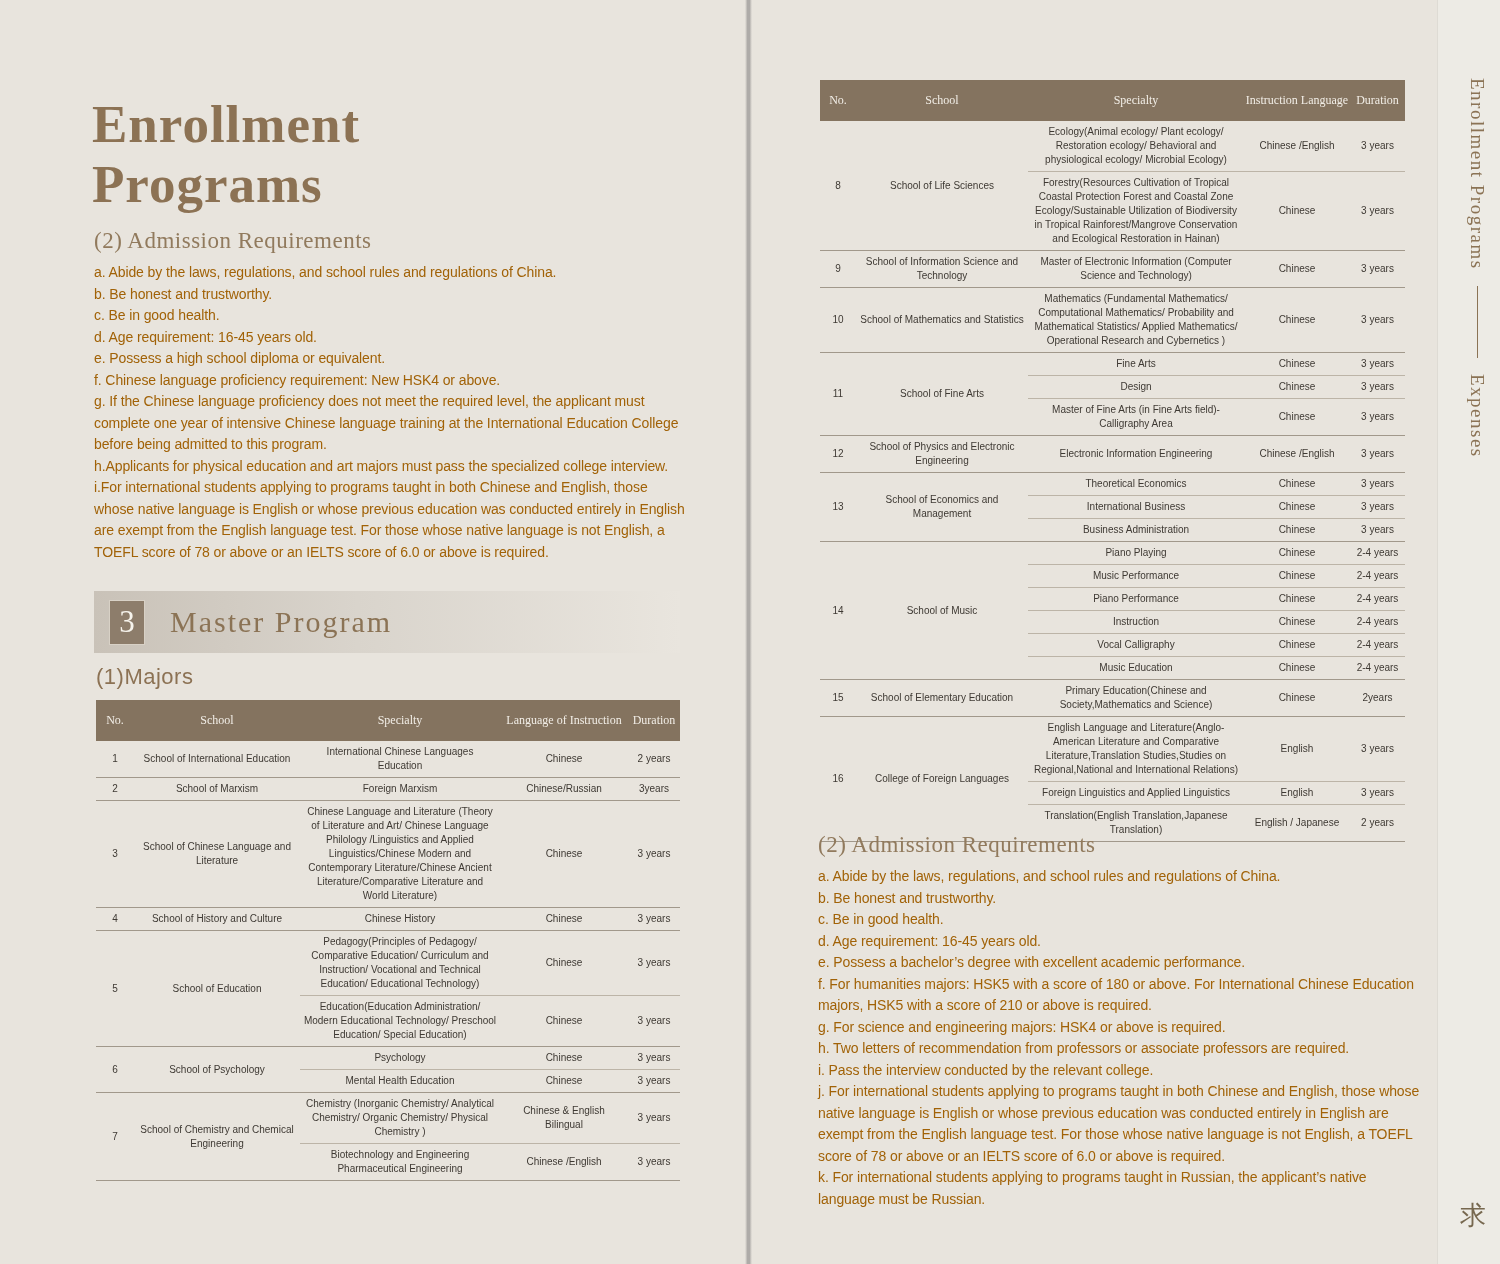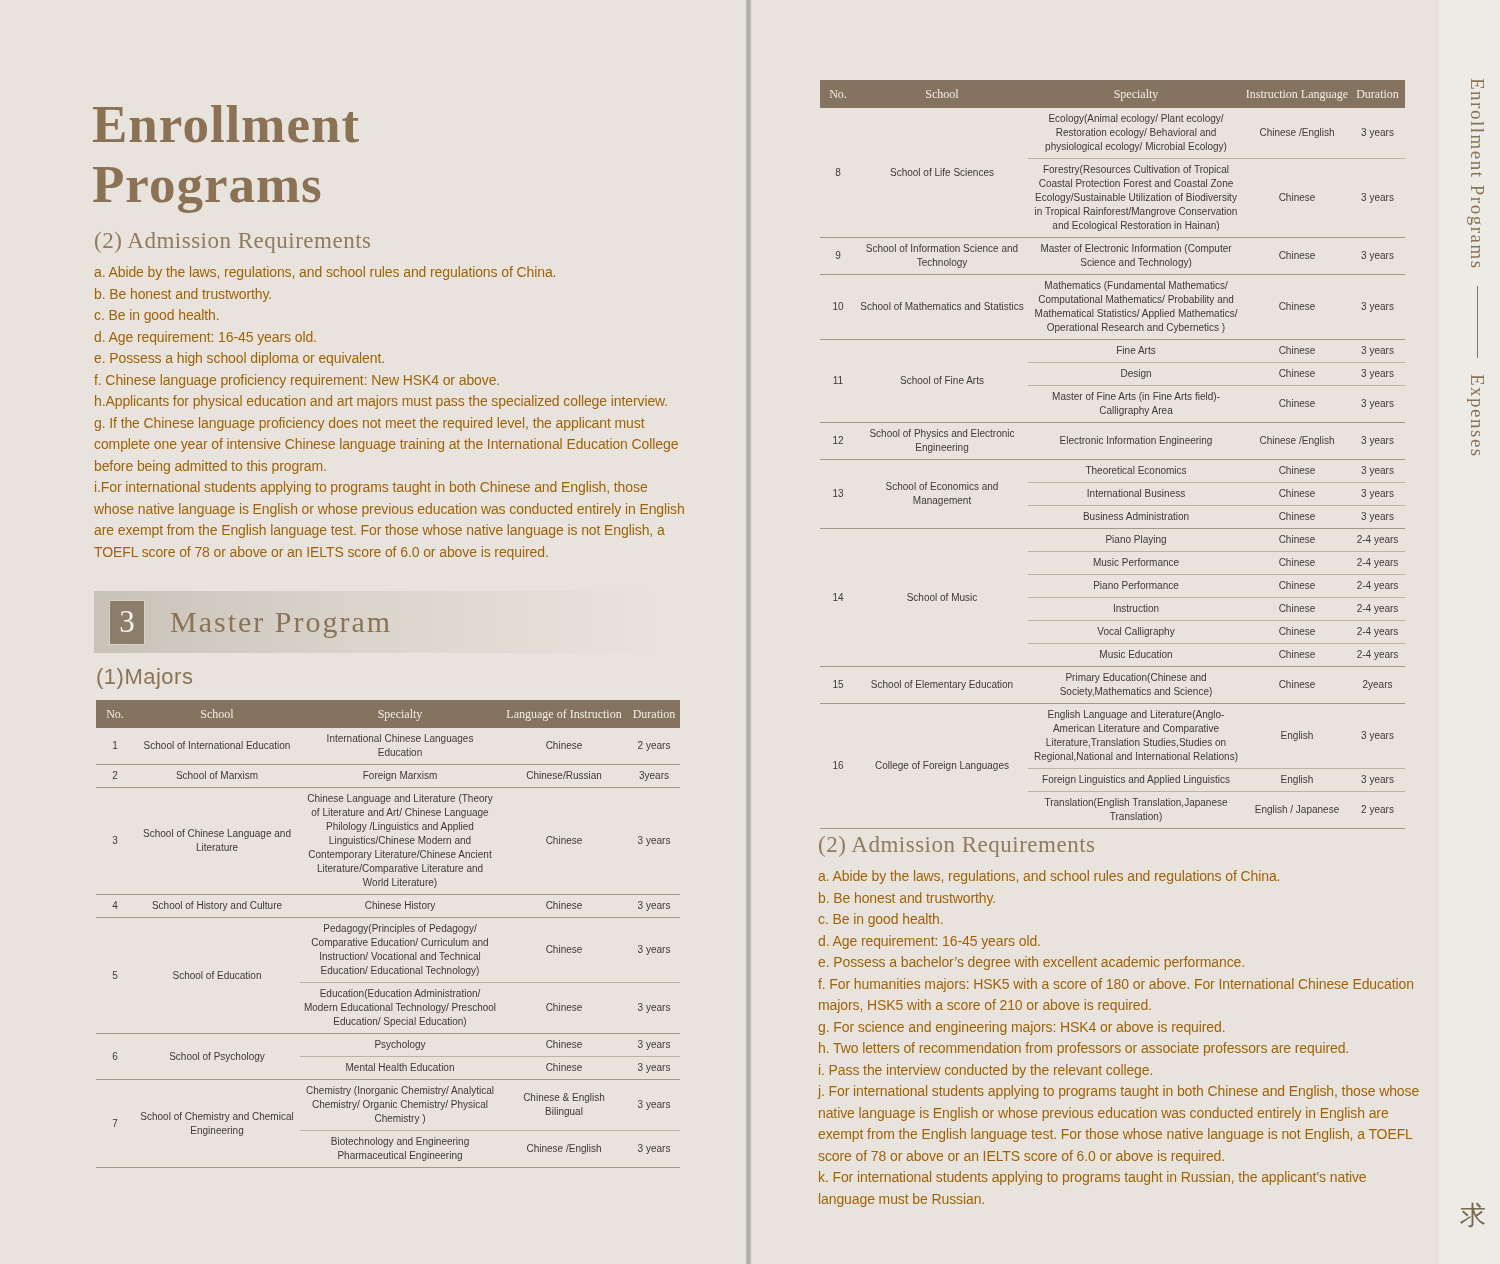--- a/index.html
+++ b/index.html
@@ -46,21 +46,21 @@
   .majors-heading{position:absolute;left:96px;top:664px;
     font-size:22px;color:#8c7254;letter-spacing:0.5px;}
 
   
   table.majors{border-collapse:collapse;table-layout:fixed;
     position:absolute;border-bottom:1px solid #a1988b;}
   .table-left{left:96px;top:700px;width:584px;}
   .table-right{left:820px;top:80px;width:585px;}
   table.majors th{background:#84735f;color:#f2eee7;
     font-family:"Liberation Serif",serif;font-weight:normal;font-size:12px;
-    height:28px;padding:0 1px;white-space:nowrap;overflow:hidden;}
+    height:41px;padding:0 1px;white-space:nowrap;overflow:hidden;}
   table.majors td{font-size:10px;line-height:14px;color:#3e3933;
     text-align:center;vertical-align:middle;padding:4px 3px;}
   table.majors tbody td{border-top:1px solid #bcb4a7;}
   table.majors tbody tr.group-start td{border-top:1px solid #a1988b;}
   table.majors tbody tr:first-child td{border-top:none;}
   .table-left .c-no{width:38px;} .table-left .c-school{width:166px;}
   .table-left .c-spec{width:200px;} .table-left .c-lang{width:128px;}
   .table-left .c-dur{width:52px;}
   .table-right .c-no{width:36px;} .table-right .c-school{width:172px;}
   .table-right .c-spec{width:216px;} .table-right .c-lang{width:106px;}
@@ -82,22 +82,22 @@
 
 <div class="admission admission-left">
   <h2 class="section-heading">(2) Admission Requirements</h2>
   <div>
       <p class="req-item">a. Abide by the laws, regulations, and school rules and regulations of China.</p>
       <p class="req-item">b. Be honest and trustworthy.</p>
       <p class="req-item">c. Be in good health.</p>
       <p class="req-item">d. Age requirement: 16-45 years old.</p>
       <p class="req-item">e. Possess a high school diploma or equivalent.</p>
       <p class="req-item">f. Chinese language proficiency requirement: New HSK4 or above.</p>
+      <p class="req-item">g. If the Chinese language proficiency does not meet the required level, the applicant must complete one year of intensive Chinese language training at the International Education College before being admitted to this program.</p>
       <p class="req-item">h.Applicants for physical education and art majors must pass the specialized college interview.</p>
-      <p class="req-item">g. If the Chinese language proficiency does not meet the required level, the applicant must complete one year of intensive Chinese language training at the International Education College before being admitted to this program.</p>
       <p class="req-item">i.For international students applying to programs taught in both Chinese and English, those whose native language is English or whose previous education was conducted entirely in English are exempt from the English language test. For those whose native language is not English, a TOEFL score of 78 or above or an IELTS score of 6.0 or above is required.</p>
     </div>
 </div>
 
 <div class="banner">
   <div class="num-badge">3</div>
   <div class="banner-title">Master Program</div>
 </div>
 
 <div class="majors-heading">(1)Majors</div>

